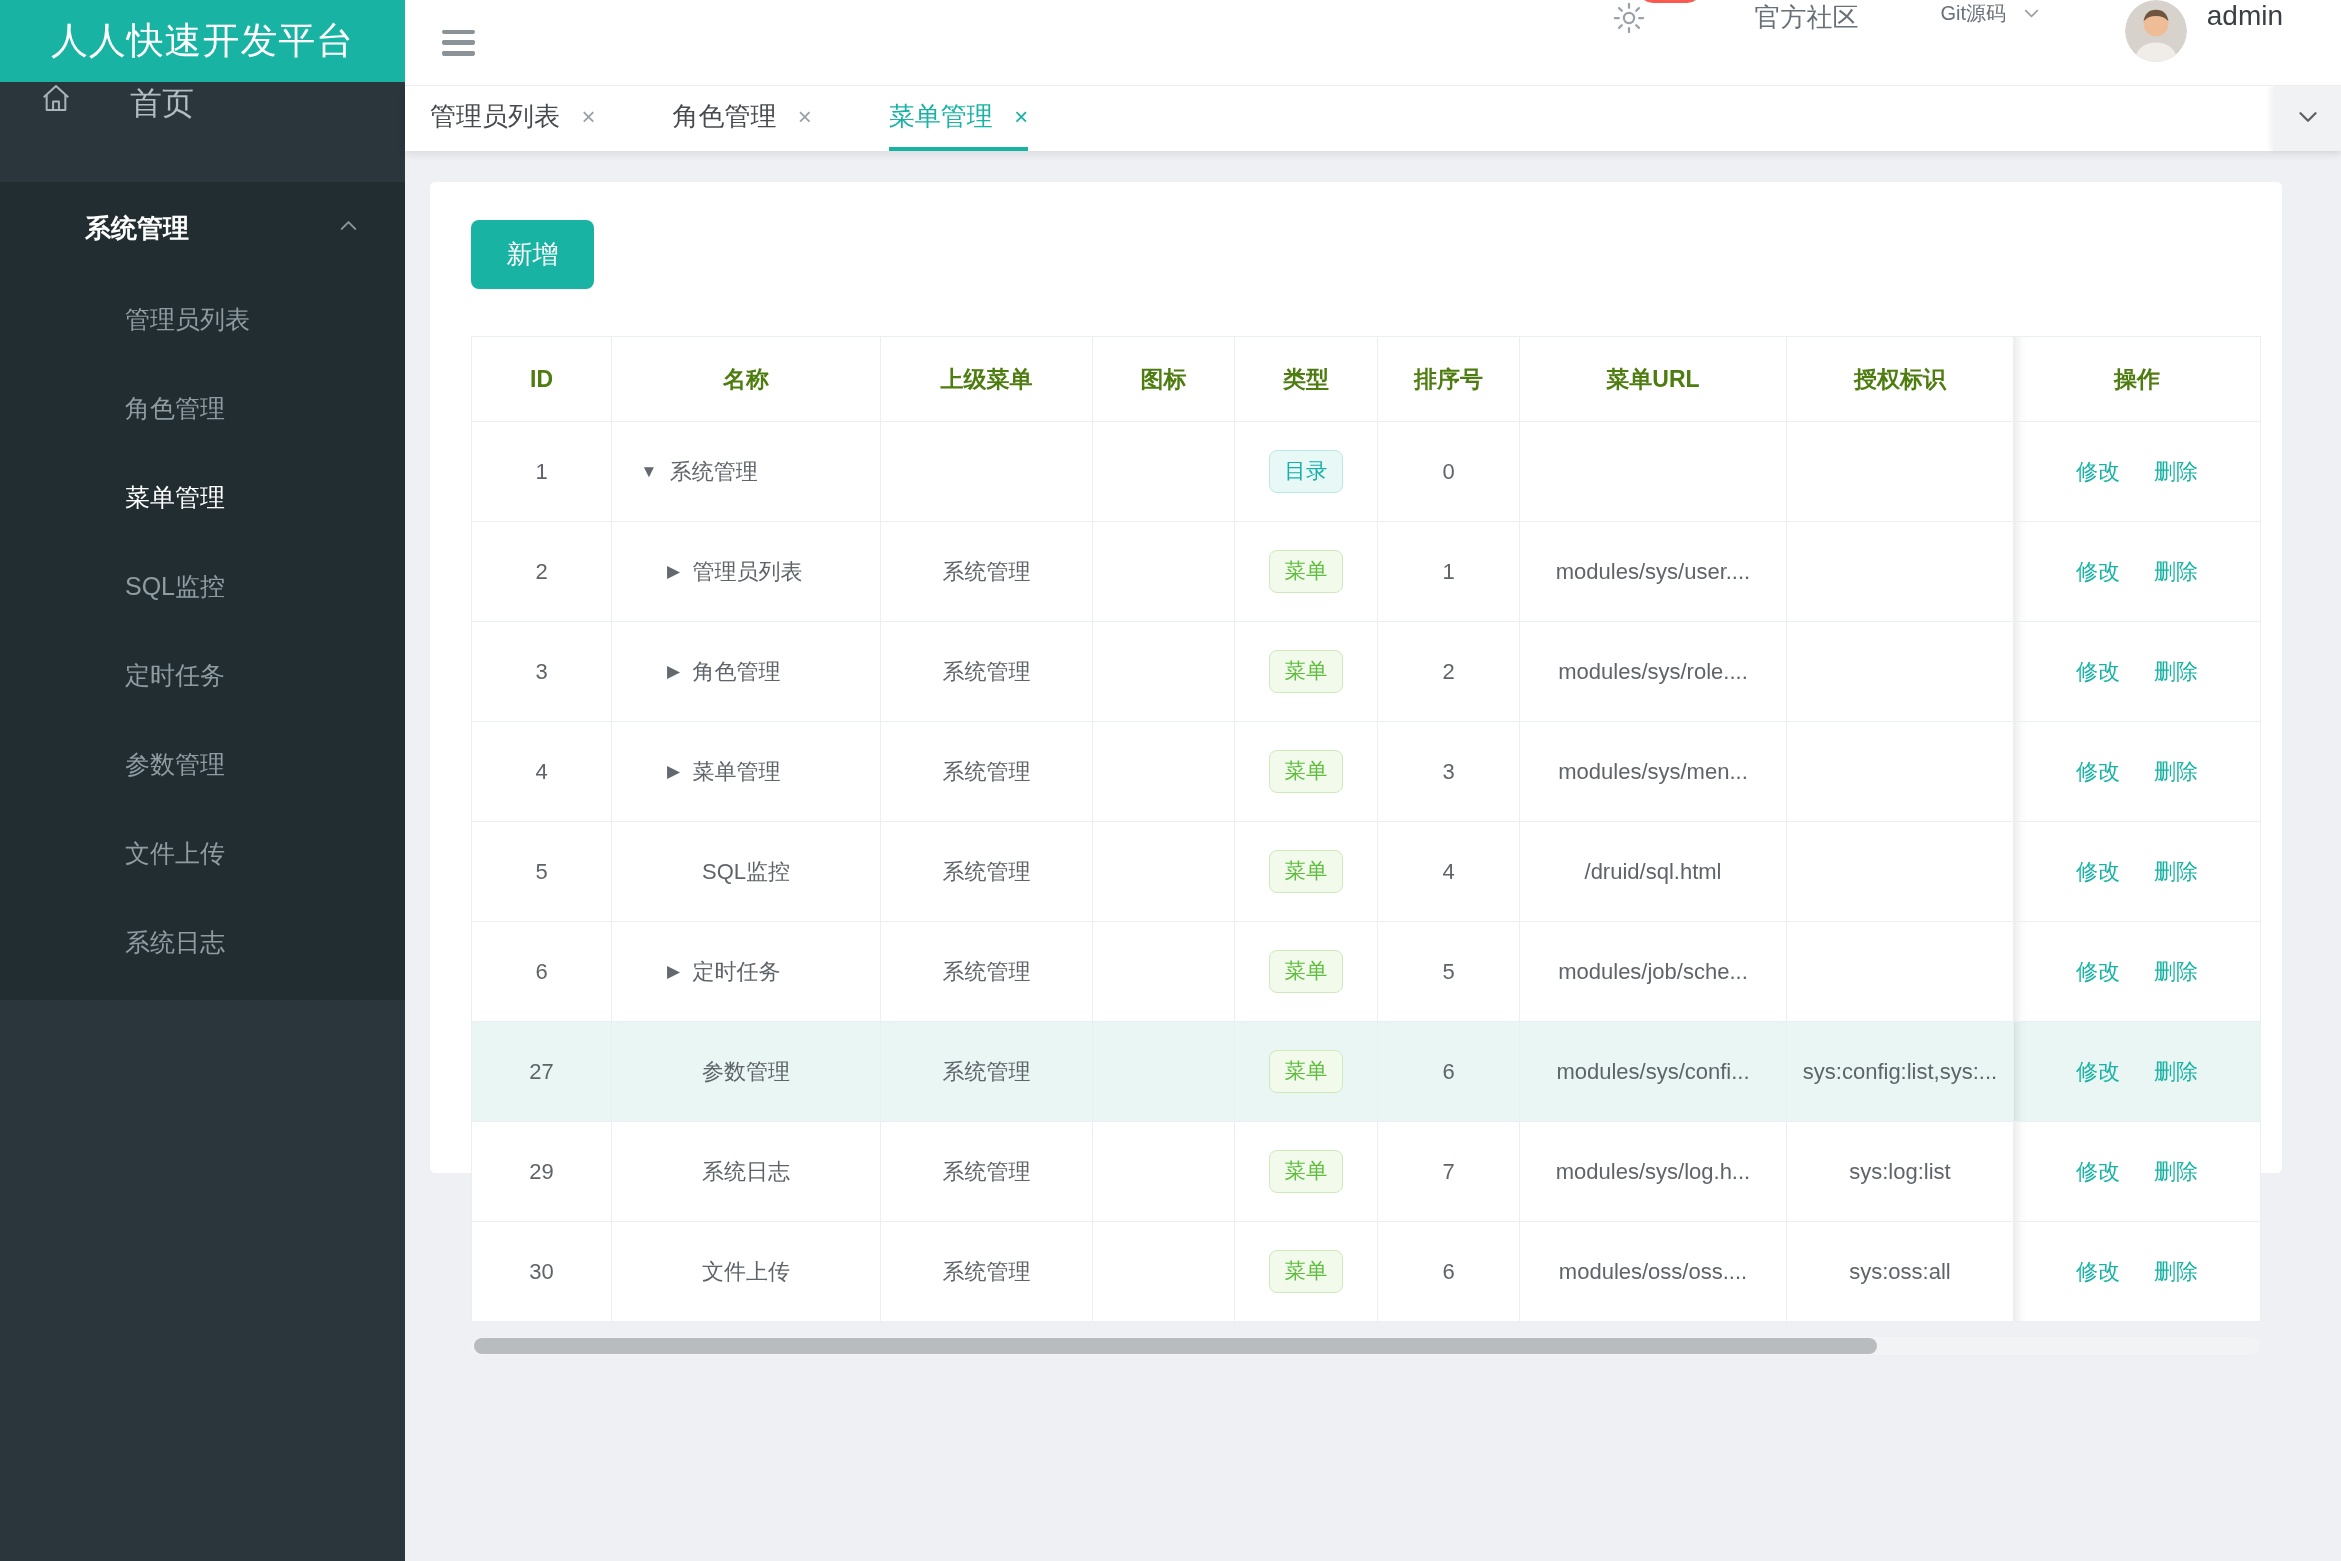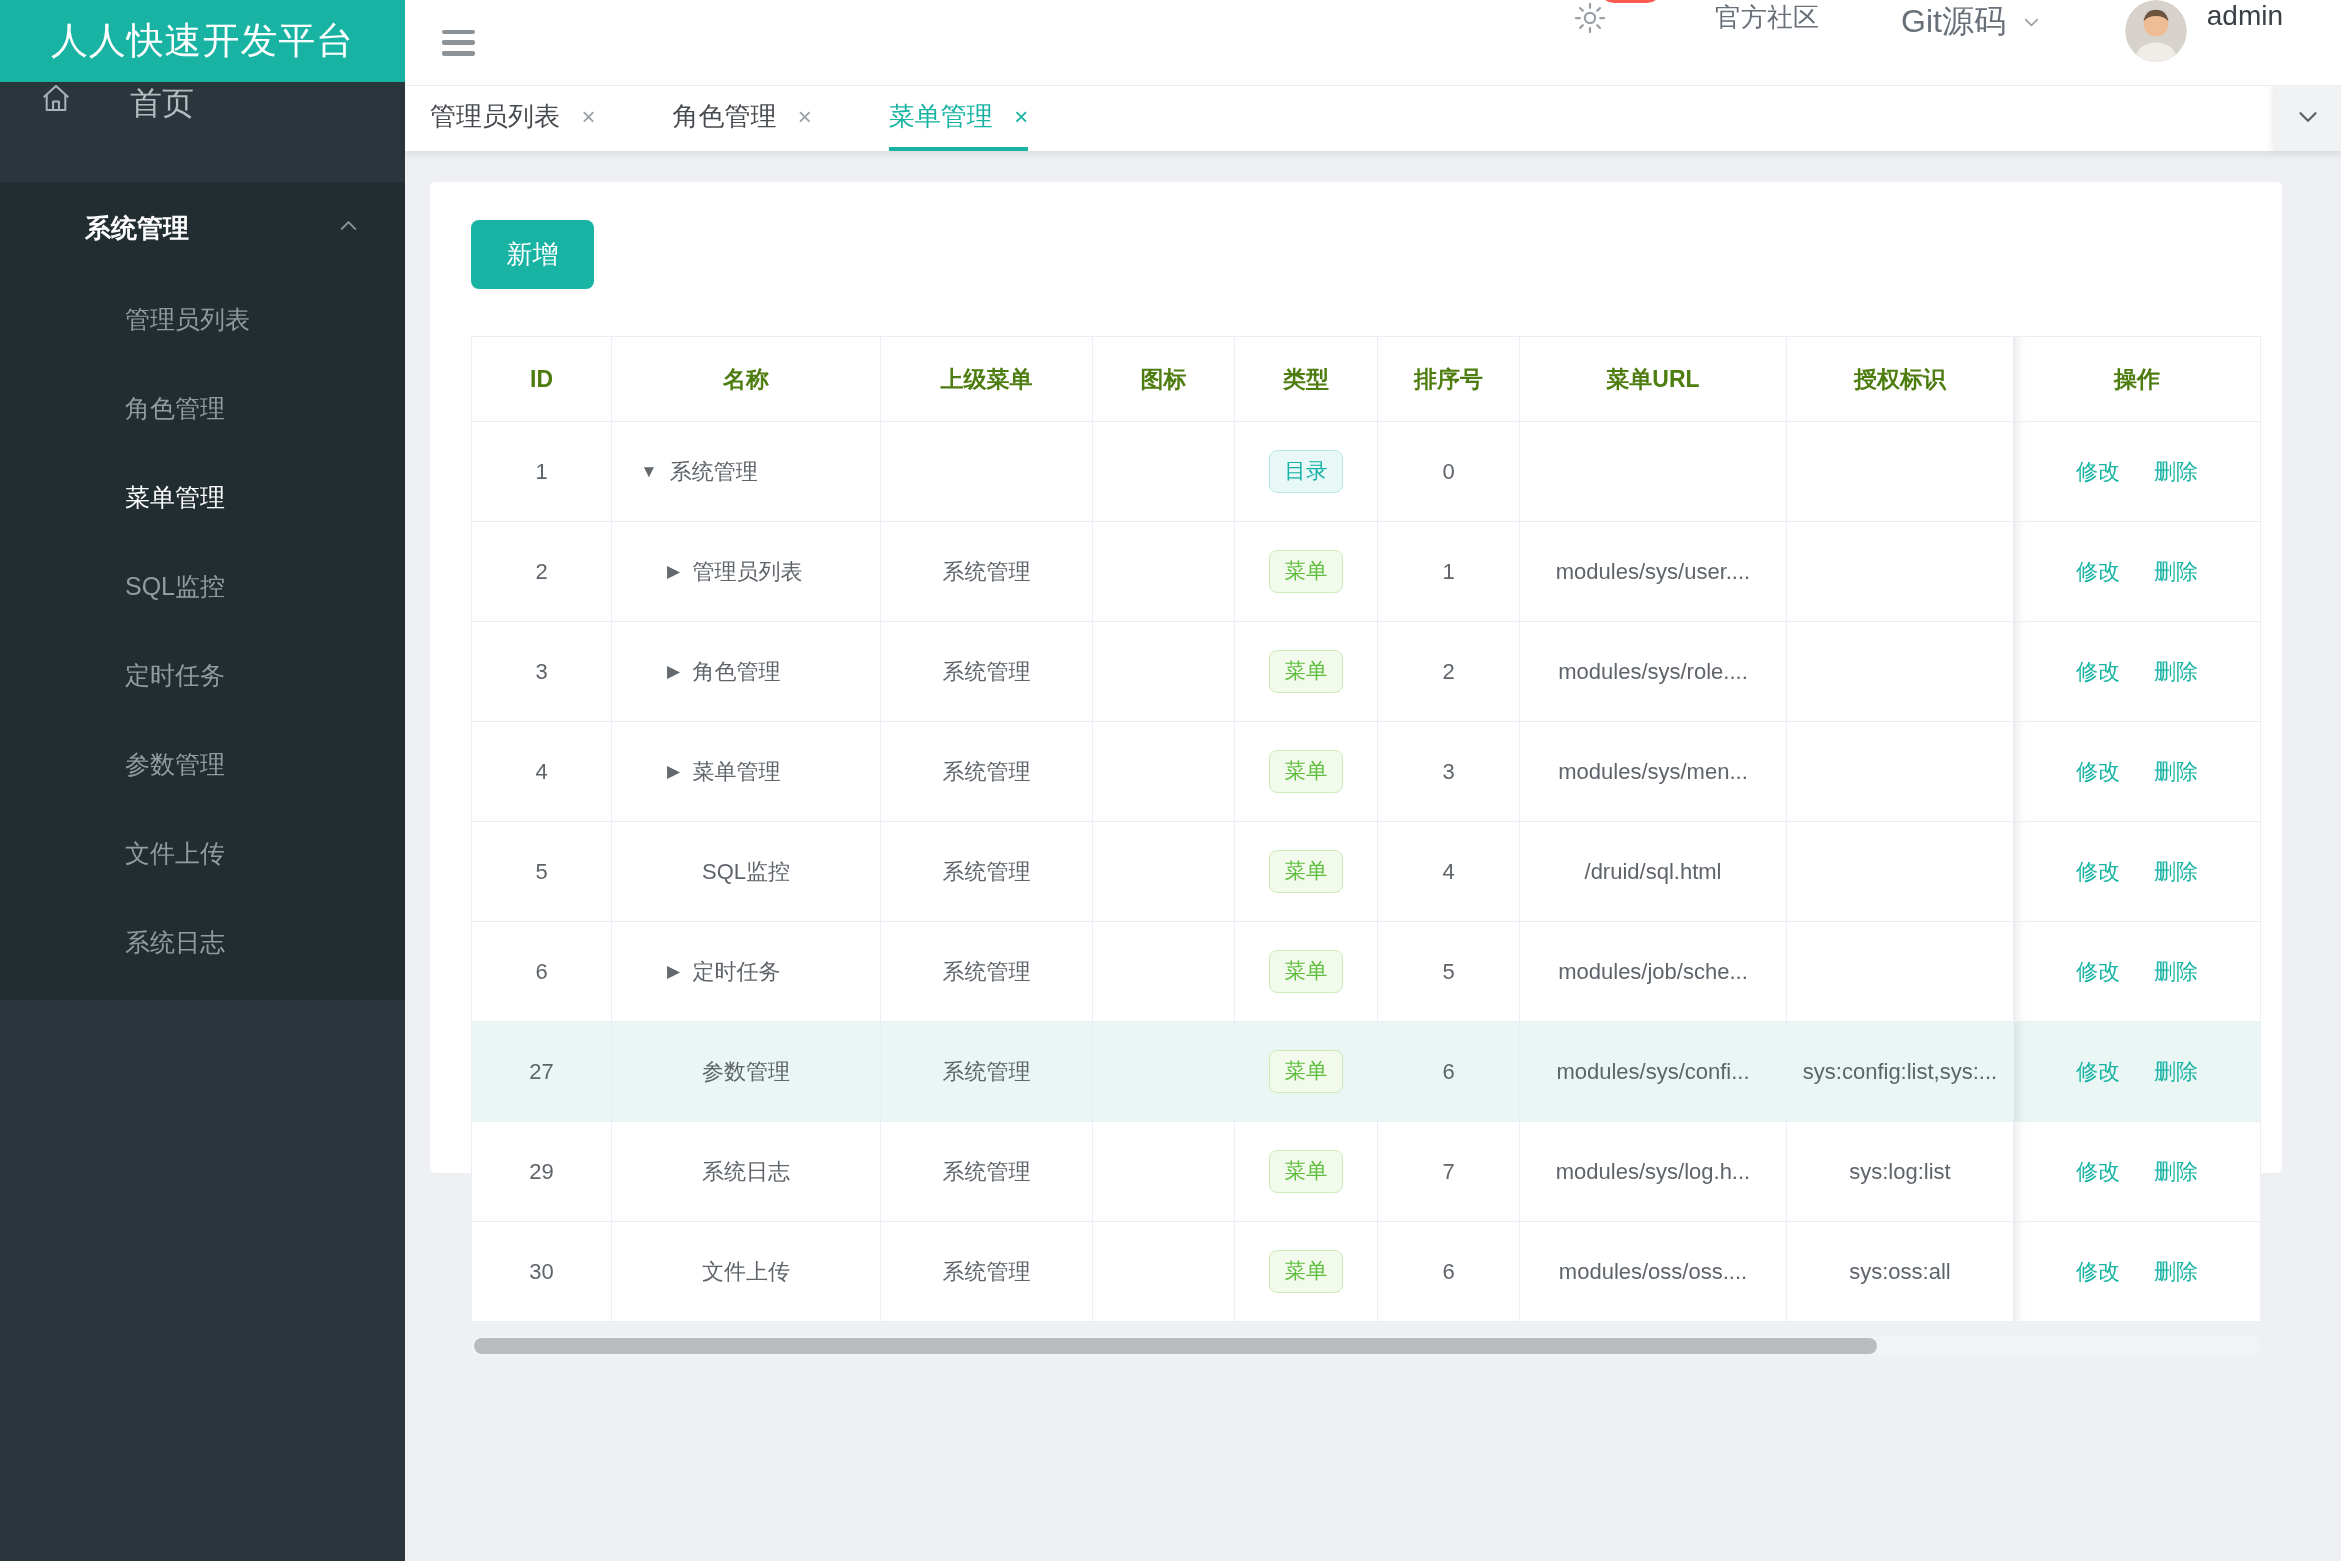--- a/index.html
+++ b/index.html
@@ -33,21 +33,21 @@
   .hamburger { position:absolute; left:37px; top:50%; transform:translateY(-50%);
     width:33px; cursor:pointer; }
   .hamburger span { display:block; height:4.5px; background:#8b9298; border-radius:1.8px; margin:6.2px 0; }
   .topbar-right { position:absolute; right:59px; top:0; height:100%; display:flex; align-items:flex-start; }
   .badge { position:absolute; background:#fa5a50; color:#fff; font-size:18.7px; font-weight:bold;
     padding:3.6px 13.4px; border-radius:19.6px; line-height:1.2; white-space:nowrap; }
   .gear-wrap { position:relative; margin-right:107px; display:flex; cursor:pointer; }
   .badge-new { top:-27px; left:27px; }
   .community-wrap { position:relative; margin-right:82px; font-size:26px; color:#68707a; cursor:pointer; }
   .badge-hot { top:-32px; right:-36px; }
-  .git-wrap { display:flex; align-items:center; font-size:32px; color:#68707a;
+  .git-wrap { display:flex; align-items:center; font-size:20px; color:#68707a;
     margin-right:82px; cursor:pointer; }
   .git-wrap .chev { margin-left:14.2px; display:flex; }
   .avatar { width:62px; height:62px; border-radius:50%; overflow:hidden; margin-right:19.6px;
     cursor:pointer; flex:none; }
   .admin-name { font-size:28px; color:#3a4045; cursor:pointer; }
 
   
   .tabbar { position:absolute; left:405px; top:86px; right:0; height:65px; background:#fff;
     box-shadow:0 3.6px 8px rgba(0,0,0,0.08); display:flex; align-items:stretch;
     padding-left:25px; z-index:5; }

